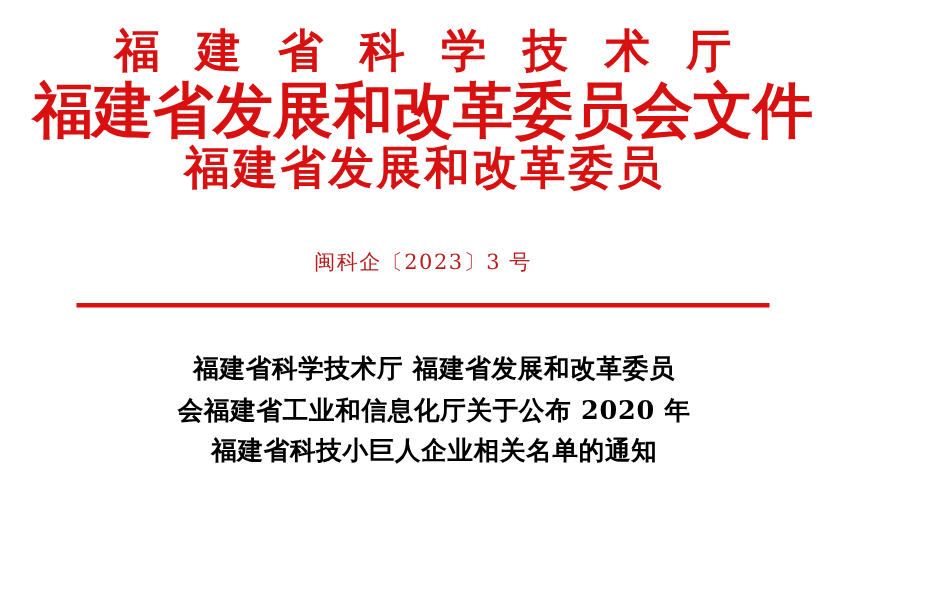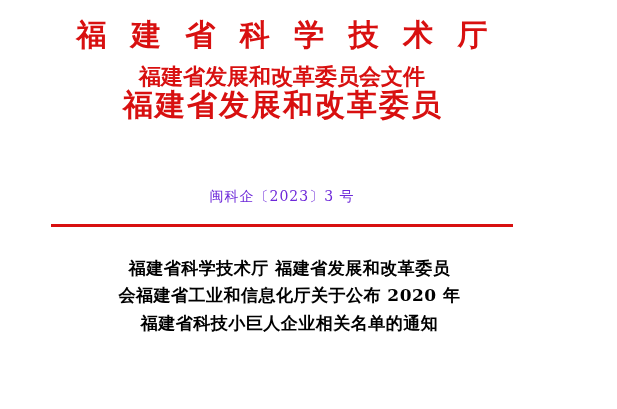--- a/index.html
+++ b/index.html
@@ -30,35 +30,34 @@
     font-weight: bold;
     line-height: 1.12;
     white-space: nowrap;
   }
   .masthead-line.l1 {
     font-size: 30px;
     letter-spacing: 7px;
     text-indent: 7px;
   }
   .masthead-line.l2 {
-    font-size: 22px;
+    font-size: 40px;
     letter-spacing: 0px;
-    margin-top: 12px;
   }
   .masthead-line.l3 {
     font-size: 30px;
     letter-spacing: 2px;
     text-indent: 2px;
   }
   .doc-number {
-    margin-top: 66px;
+    margin-top: 36px;
     text-align: center;
     font-family: "DejaVu Serif", serif;
     font-size: 14px;
-    color: #6d28d9;
+    color: #b91c1c;
     letter-spacing: 1px;
   }
   .red-rule {
     margin: 18px auto 0 auto;
     width: 462px;
     height: 3px;
     background: #d81010;
   }
   .title-block {
     margin-top: 28px;

